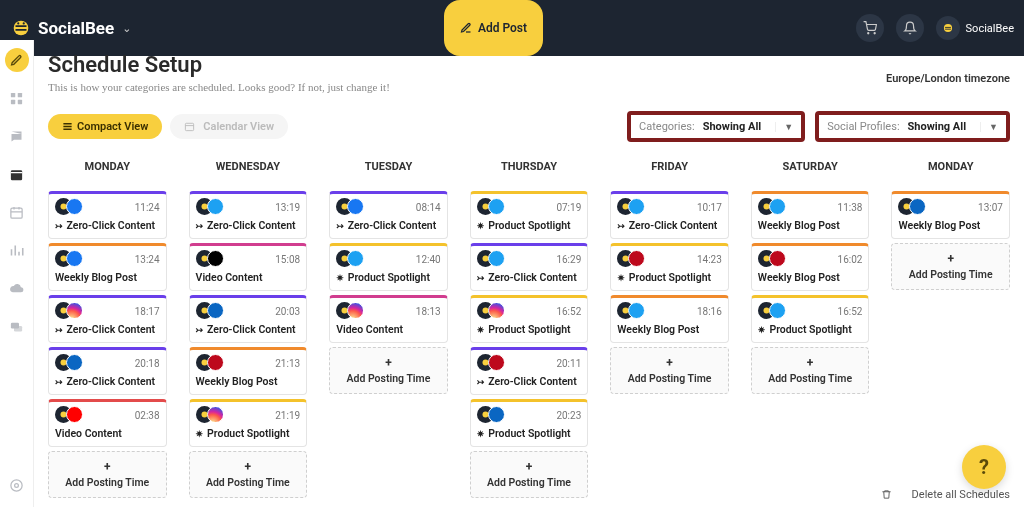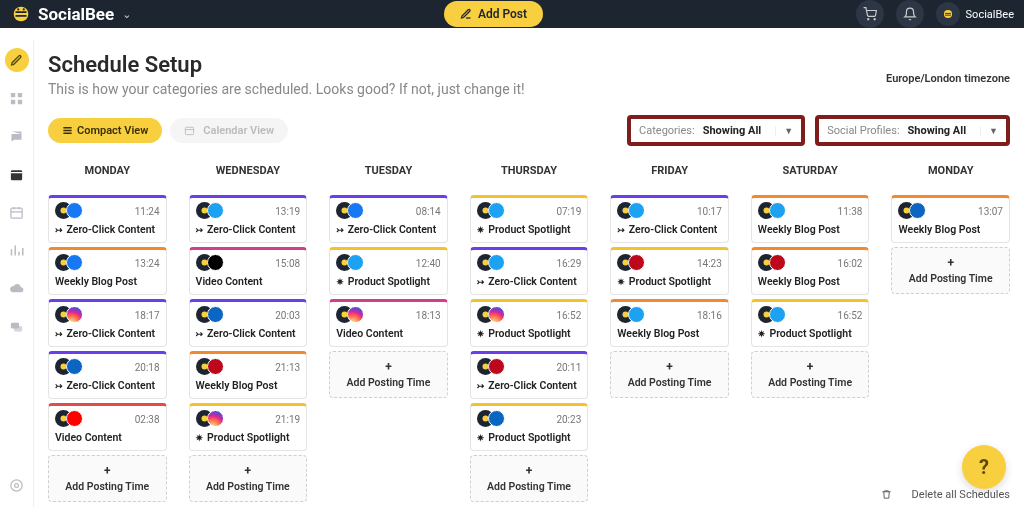--- a/index.html
+++ b/index.html
@@ -1,40 +1,40 @@
 <!DOCTYPE html>
 <html><head>
 <meta charset="utf-8">
 <style>
 * { margin: 0; padding: 0; box-sizing: border-box; font-family: -apple-system, BlinkMacSystemFont, "Segoe UI", Roboto, sans-serif; }
 body { background: #fff; width: 1024px; height: 507px; overflow: hidden; position: relative; }
 
 
-.topbar { height: 28px; background: #1d2531; display: flex; align-items: center; padding: 0 10px; color: #fff; }
+.topbar { height: 56px; background: #1d2531; display: flex; padding: 0 10px; color: #fff; }
 .logo-wrap { display: flex; align-items: center; gap: 6px; }
 .bee-icon { width: 22px; height: 22px; }
 .brand { font-size: 17px; font-weight: 700; }
 .chevron-sm { font-size: 11px; color: #ccc; margin-left: 2px;}
 .topbar-center { flex: 1; display: flex; justify-content: center; }
 .add-post-btn { background: #f8cf3e; color: #1d2531; border: none; border-radius: 16px; padding: 6px 16px; font-size: 12px; font-weight: 600; display: flex; align-items: center; gap: 6px; cursor: pointer; }
 .topbar-right { display: flex; align-items: center; gap: 12px; }
 .circ-btn { width: 28px; height: 28px; border-radius: 50%; background: #2c3645; display: flex; align-items: center; justify-content: center; cursor: pointer; }
 .user-chip { display: flex; align-items: center; gap: 6px; font-size: 11px; }
 .avatar { width: 24px; height: 24px; border-radius: 50%; background: #2c3645; display:flex; align-items:center; justify-content:center;}
 
 
 .leftrail { position: absolute; left: 0; top: 40px; bottom: 0; width: 34px; background: #fff; border-right: 1px solid #eee; display: flex; flex-direction: column; align-items: center; padding-top: 8px; gap: 14px; }
 .rail-btn { width: 24px; height: 24px; display: flex; align-items: center; justify-content: center; color: #b9bcc2; cursor: pointer; border-radius: 6px; }
 .rail-btn.active { background: #f8cf3e; color: #5a4a0a; border-radius: 50%; }
 .rail-bottom { margin-top: auto; margin-bottom: 10px; }
 
 
 .main { position: absolute; left: 34px; top: 40px; right: 0; bottom: 0; padding: 12px 14px; overflow: hidden; }
 .page-title { font-size: 22px; font-weight: 600; color: #2a2a2a; }
-.page-sub { font-size: 14px; color: #888; margin-top: 4px; }
+.page-sub { font-size: 11px; color: #888; margin-top: 4px; font-family: Liberation Serif, serif; }
 .tz { position: absolute; right: 14px; top: 32px; font-size: 11px; color: #333; font-weight: 600; }
 
 .controls-row { margin-top: 18px; display: flex; align-items: center; }
 .view-toggle { display: flex; align-items: center; gap: 8px; }
 .toggle-btn { border: none; border-radius: 16px; padding: 6px 14px; font-size: 11px; font-weight: 600; display: flex; align-items: center; gap: 4px; cursor: pointer; }
 .toggle-active { background: #f8cf3e; color: #3a3000; }
 .toggle-inactive { background: #f5f5f5; color: #bbb; gap: 8px; }
 .filters { margin-left: auto; display: flex; gap: 10px; }
 .filter { border: 4px solid #7f1d1d; border-radius: 4px; padding: 5px 8px; font-size: 11px; display: flex; align-items: center; gap: 8px; cursor: pointer; background:#fff;}
 .filter .lbl { color: #888; }

